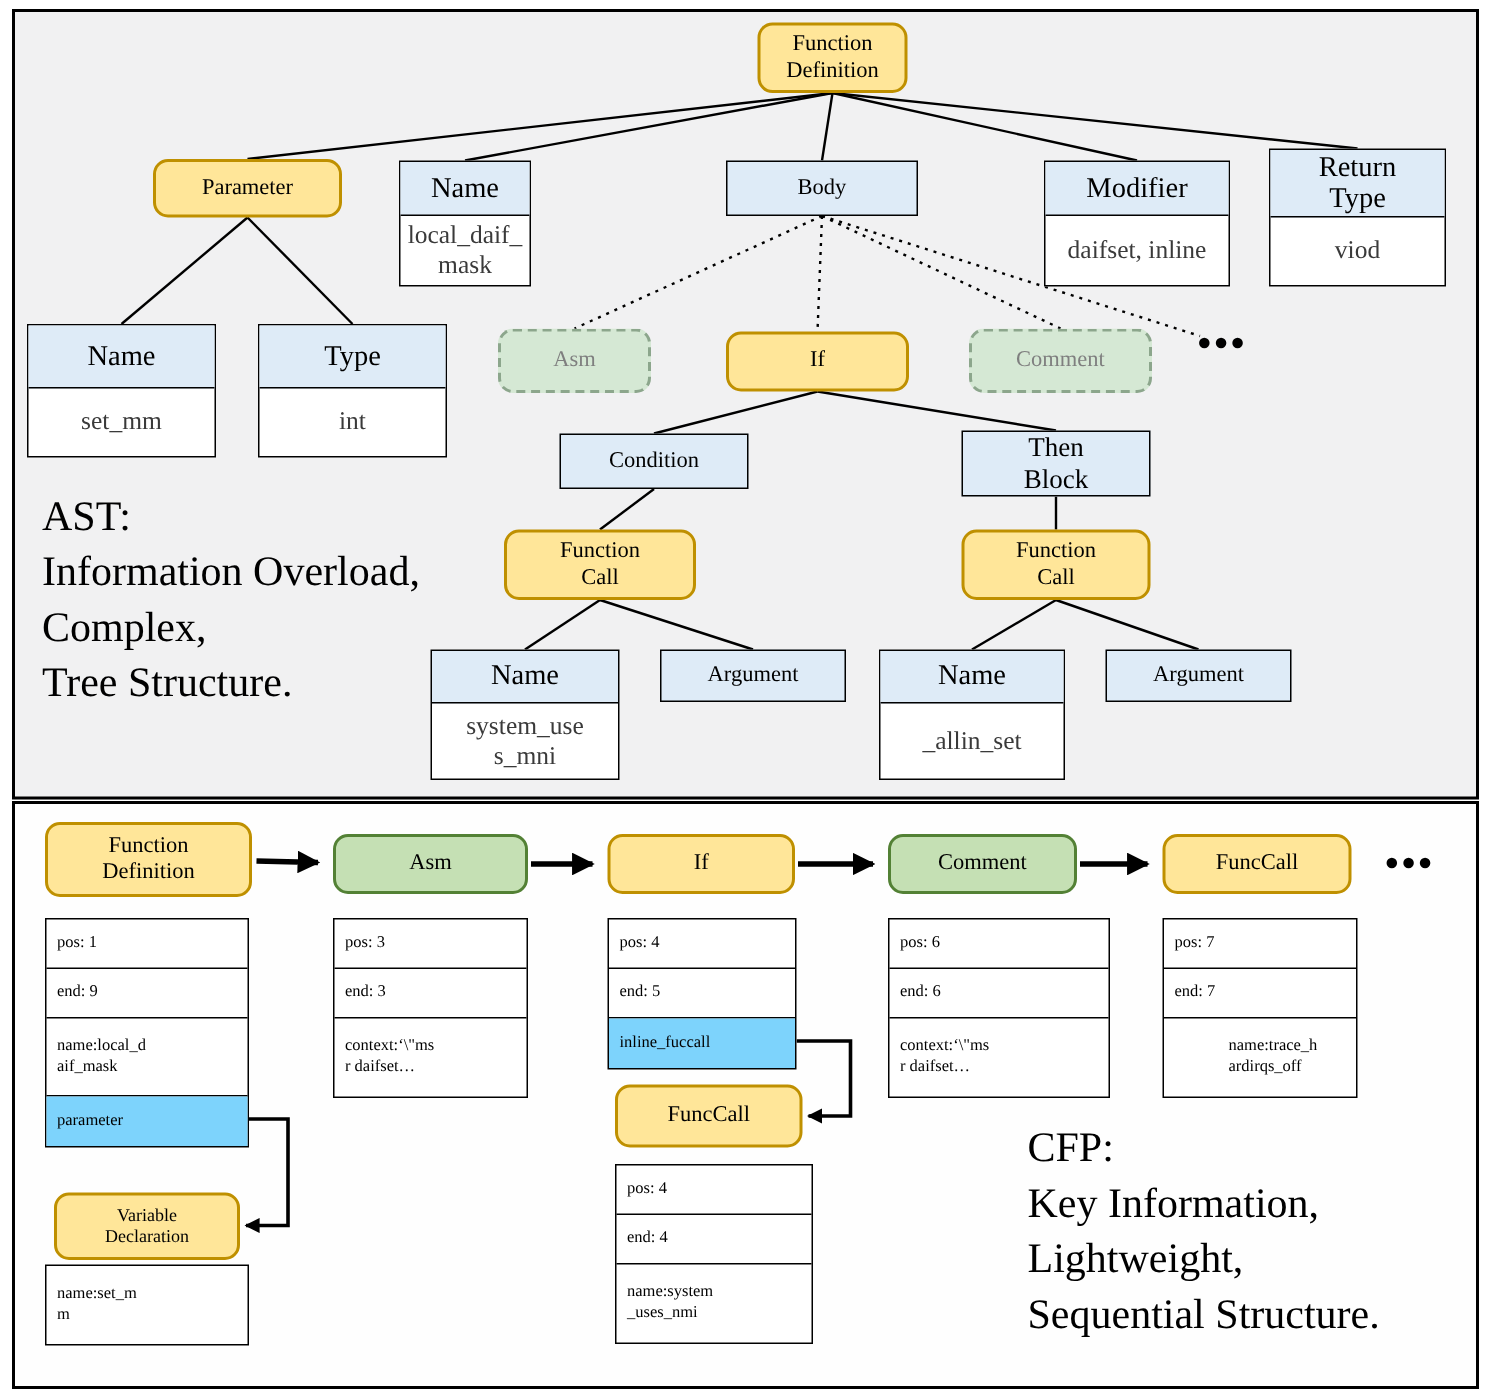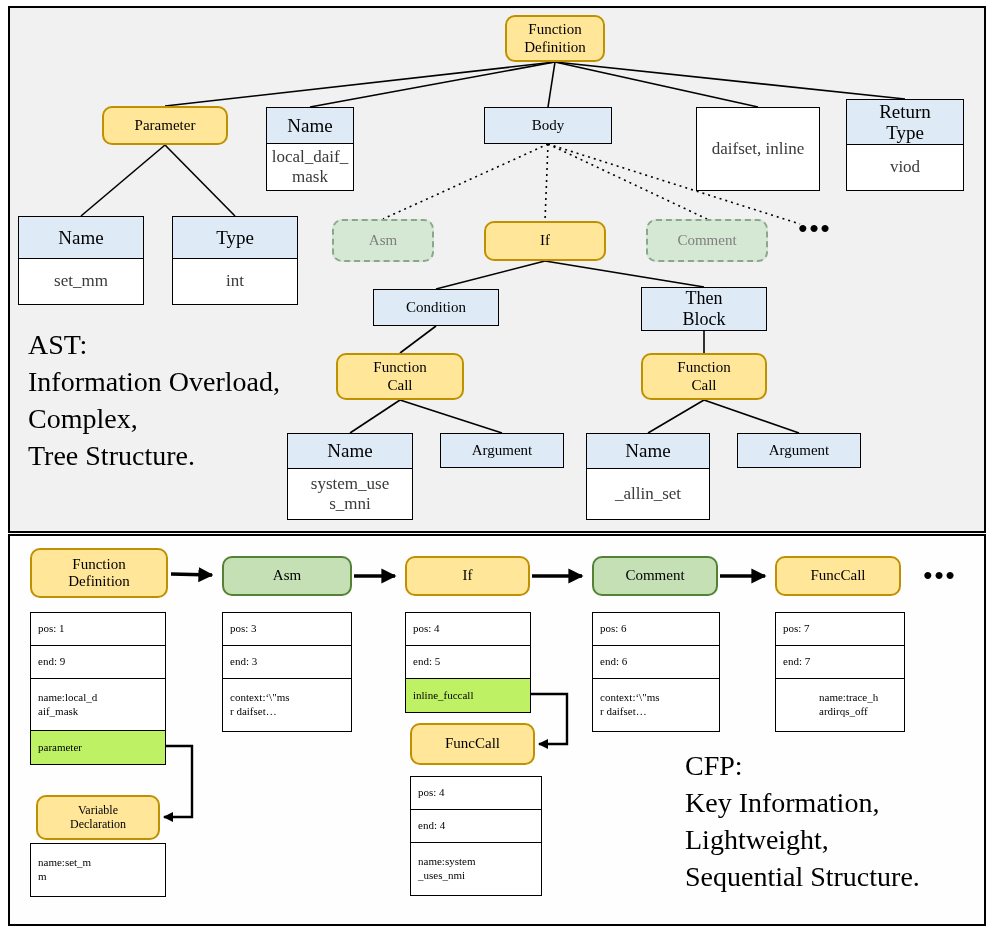--- a/index.html
+++ b/index.html
@@ -15,21 +15,21 @@
   .green  { background:#C5E0B4; border:2px solid #538135; border-radius:10px; }
   .vbox { position:absolute; z-index:2; border:1.6px solid #000; background:#fff; display:flex; flex-direction:column; }
   .vbox .hd { background:#DEEBF7; border-bottom:1.6px solid #000; display:flex; align-items:center; justify-content:center;
               text-align:center; white-space:pre-line; line-height:1.12; font-size:19px; flex:0 0 auto; }
   .vbox .vl { flex:1; display:flex; align-items:center; justify-content:center; text-align:center;
               white-space:pre-line; line-height:1.2; font-size:17px; color:#3a3a3a; }
   .tbl { position:absolute; z-index:2; border:1.6px solid #000; background:#fff; display:flex; flex-direction:column; }
   .tbl .row { border-bottom:1.6px solid #000; display:flex; align-items:center; padding:1px 7px;
               font-size:11px; white-space:pre-line; line-height:1.25; flex:0 0 auto; }
   .tbl .row:last-child { border-bottom:none; }
-  .purple { background:#bef264; }
+  .purple { background:#7dd3fc; }
   .caption { position:absolute; z-index:2; font-size:28px; line-height:1.32; white-space:pre-line; }
   .dots { position:absolute; z-index:2; font-weight:bold; font-size:26px; letter-spacing:2px;
           display:flex; align-items:center; justify-content:center; }
 </style>
 </head>
 <body>
 
 <div class="panel" style="left:8px; top:6px; width:978px; height:527px; background:#F1F1F2;"></div>
 <div class="panel" style="left:8px; top:534px; width:978px; height:392px; background:#FEFEFE;"></div>
 
@@ -81,20 +81,21 @@
 
 <div class="vbox" style="left:266px; top:107px; width:88px; height:84px;">
   <div class="hd" style="height:36px;">Name</div>
   <div class="vl">local_daif_
 mask</div>
 </div>
 
 <div class="node blue" style="left:484px; top:107px; width:128px; height:37px;">Body</div>
 
 <div class="vbox" style="left:696px; top:107px; width:124px; height:84px;">
+  <div class="hd" style="height:36px;">Modifier</div>
   <div class="vl">daifset, inline</div>
 </div>
 
 <div class="vbox" style="left:846px; top:99px; width:118px; height:92px;">
   <div class="hd" style="height:45px;">Return
 Type</div>
   <div class="vl">viod</div>
 </div>
 
 <div class="vbox" style="left:18px; top:216px; width:126px; height:89px;">
@@ -190,21 +191,21 @@
 
 <div class="node yellow" style="left:410px; top:723px; width:125px; height:42px;">FuncCall</div>
 
 <div class="tbl" style="left:410px; top:776px; width:132px;">
   <div class="row" style="height:33px;">pos: 4</div>
   <div class="row" style="height:33px;">end: 4</div>
   <div class="row" style="height:52px;">name:system
 _uses_nmi</div>
 </div>
 
-<div class="tbl" style="left:592px; top:612px; width:128px;font-family:Liberation Serif, serif;">
+<div class="tbl" style="left:592px; top:612px; width:148px;font-family:Liberation Serif, serif;">
   <div class="row" style="height:33px;">pos: 6</div>
   <div class="row" style="height:33px;">end: 6</div>
   <div class="row" style="height:52px;">context:‘\"ms
 r daifset…</div>
 </div>
 
 <div class="tbl" style="left:775px; top:612px; width:130px;">
   <div class="row" style="height:33px;">pos: 7</div>
   <div class="row" style="height:33px;">end: 7</div>
   <div class="row" style="height:52px;margin-left:36px;">name:trace_h

